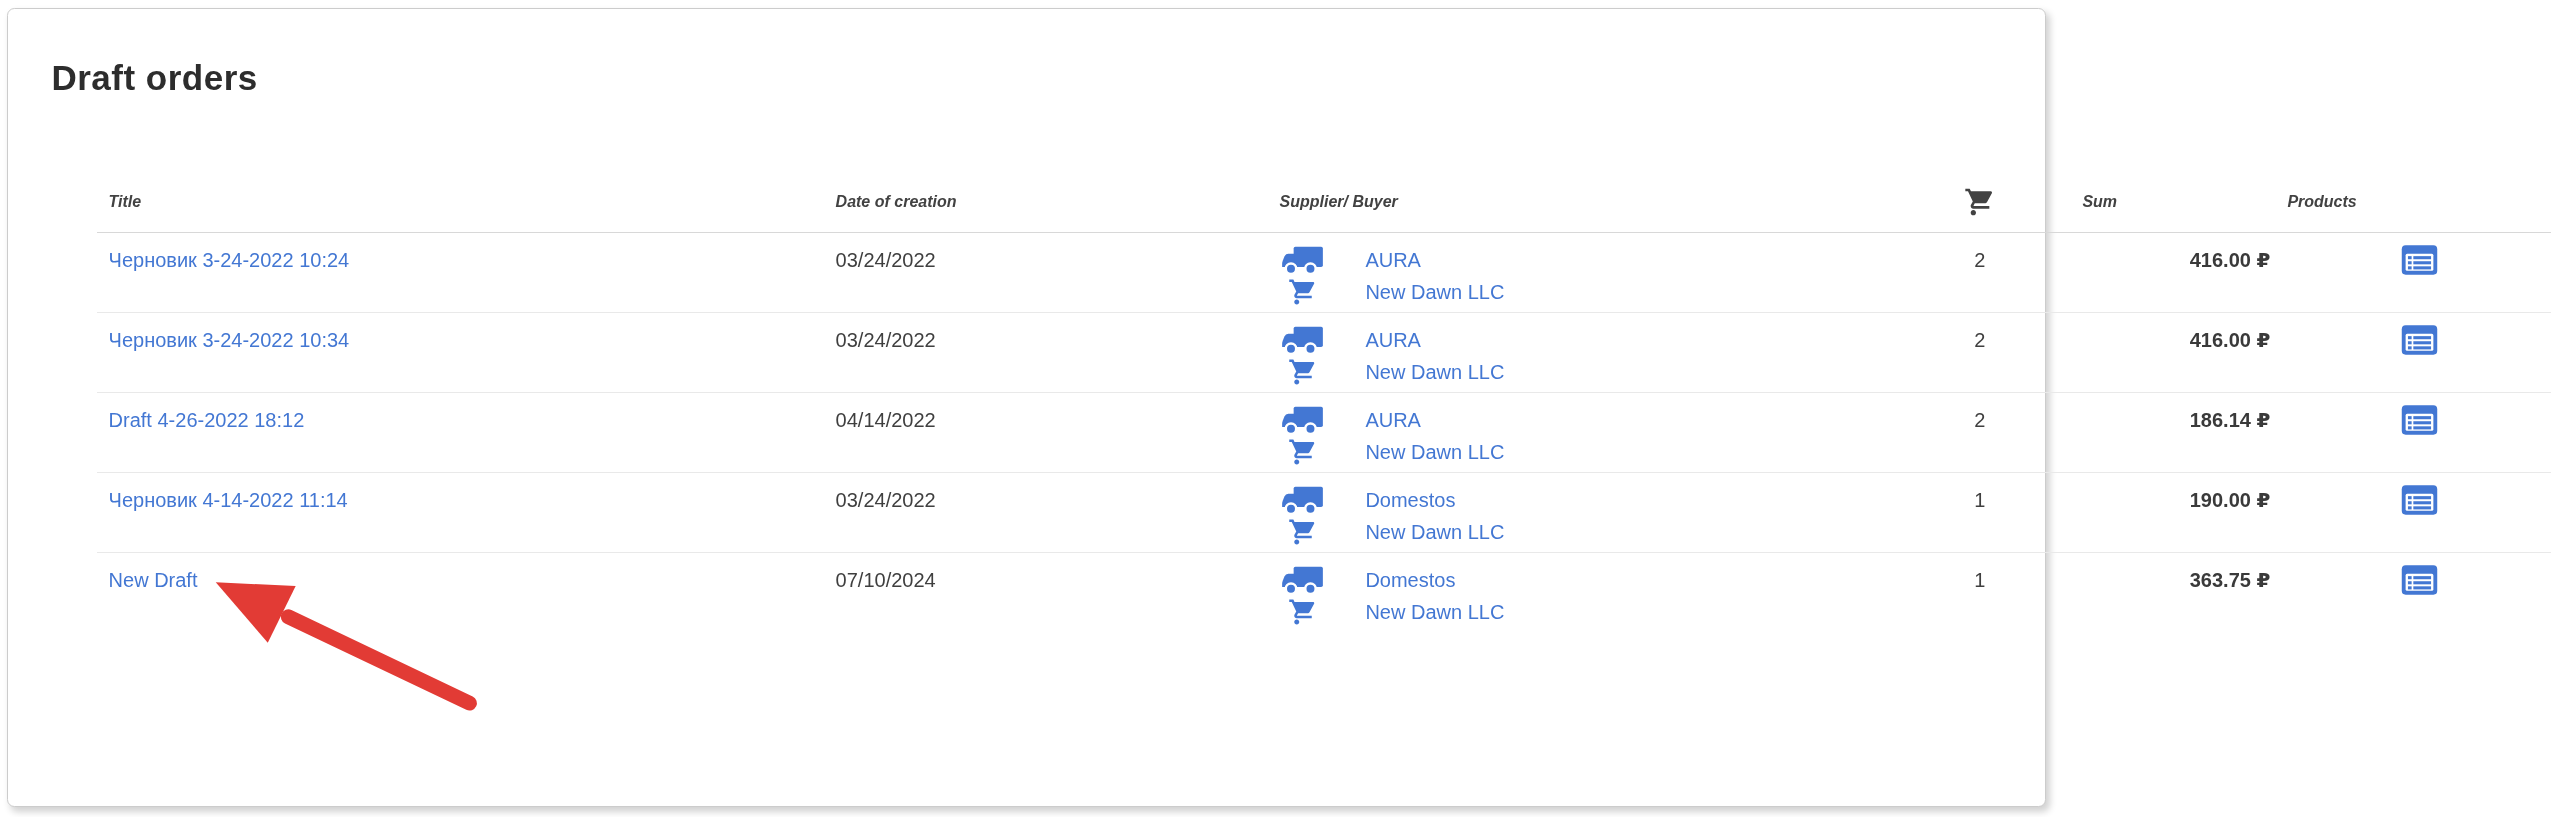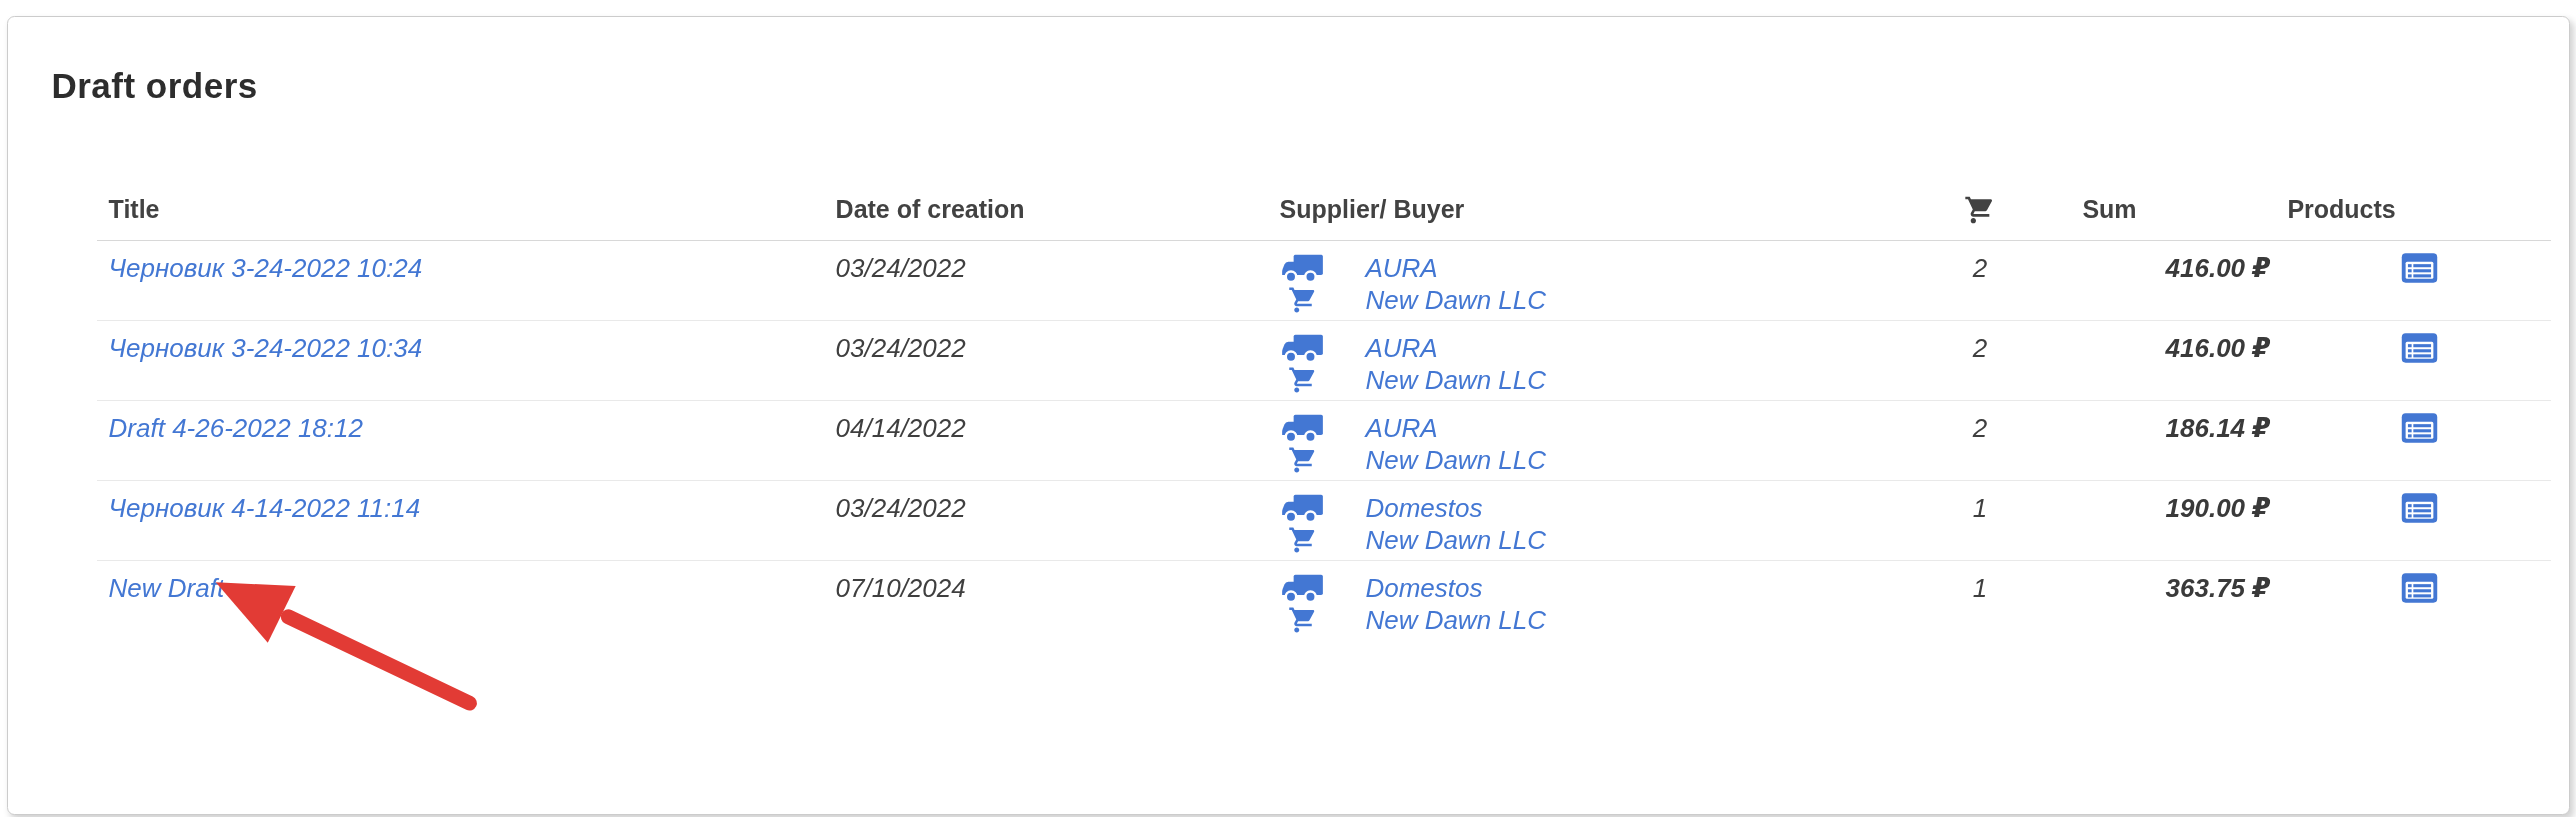--- a/index.html
+++ b/index.html
@@ -5,22 +5,22 @@
   * { box-sizing: border-box; margin: 0; padding: 0; }
   html, body {
     width: 2576px; height: 817px;
     background: #ffffff;
     font-family: "Liberation Sans", "DejaVu Sans", sans-serif;
     overflow: hidden;
     position: relative;
   }
   .card {
     position: absolute;
-    left: 7.4px; top: 16px;
-    width: 2563px; height: 799px;
+    left: 7.4px; top: 8px;
+    width: 2039px; height: 799px;
     background: #ffffff;
     border: 1.9px solid #cccccc;
     border-radius: 7.4px;
     box-shadow: 3.7px 4.7px 7.4px rgba(0,0,0,0.18);
   }
   .page-title {
     margin: 48px 0 0 43px;
     font-size: 35px;
     line-height: 41px;
     font-weight: 700;
@@ -37,38 +37,38 @@
   col.c-date     { width: 444px; }
   col.c-party    { width: 609px; }
   col.c-count    { width: 205px; }
   col.c-sum      { width: 205px; }
   col.c-products { width: 264px; }
 
   th {
     height: 54px;
     vertical-align: middle;
     text-align: left;
-    font-size: 25px;
+    font-size: 16px;
     font-weight: 700;
     color: #424242;
     border-bottom: 1.9px solid #d8d8d8;
     padding: 0 0 5.6px 11.2px;
+    font-style: italic;
   }
   th.center { text-align: center; padding-left: 0; }
   th.right  { text-align: left;  padding-left: 0; padding-right: 17px; }
   th.right-tight { text-align: left; padding-left: 0; padding-right: 7.4px; }
 
   td {
     height: 80px;
     vertical-align: top;
     padding: 11.2px 0 0 11.2px;
-    font-size: 26px;
+    font-size: 20px;
     color: #3f3f3f;
     border-bottom: 1.9px solid #e9e9e9;
-    font-style: italic;
   }
   tr.last td { border-bottom: none; }
   td.center { text-align: center; padding-left: 0; }
   td.right  { text-align: right;  padding-left: 0; padding-right: 17px; }
 
   a.link {
     color: #4377d3;
     text-decoration: none;
     cursor: pointer;
     line-height: 32px;

